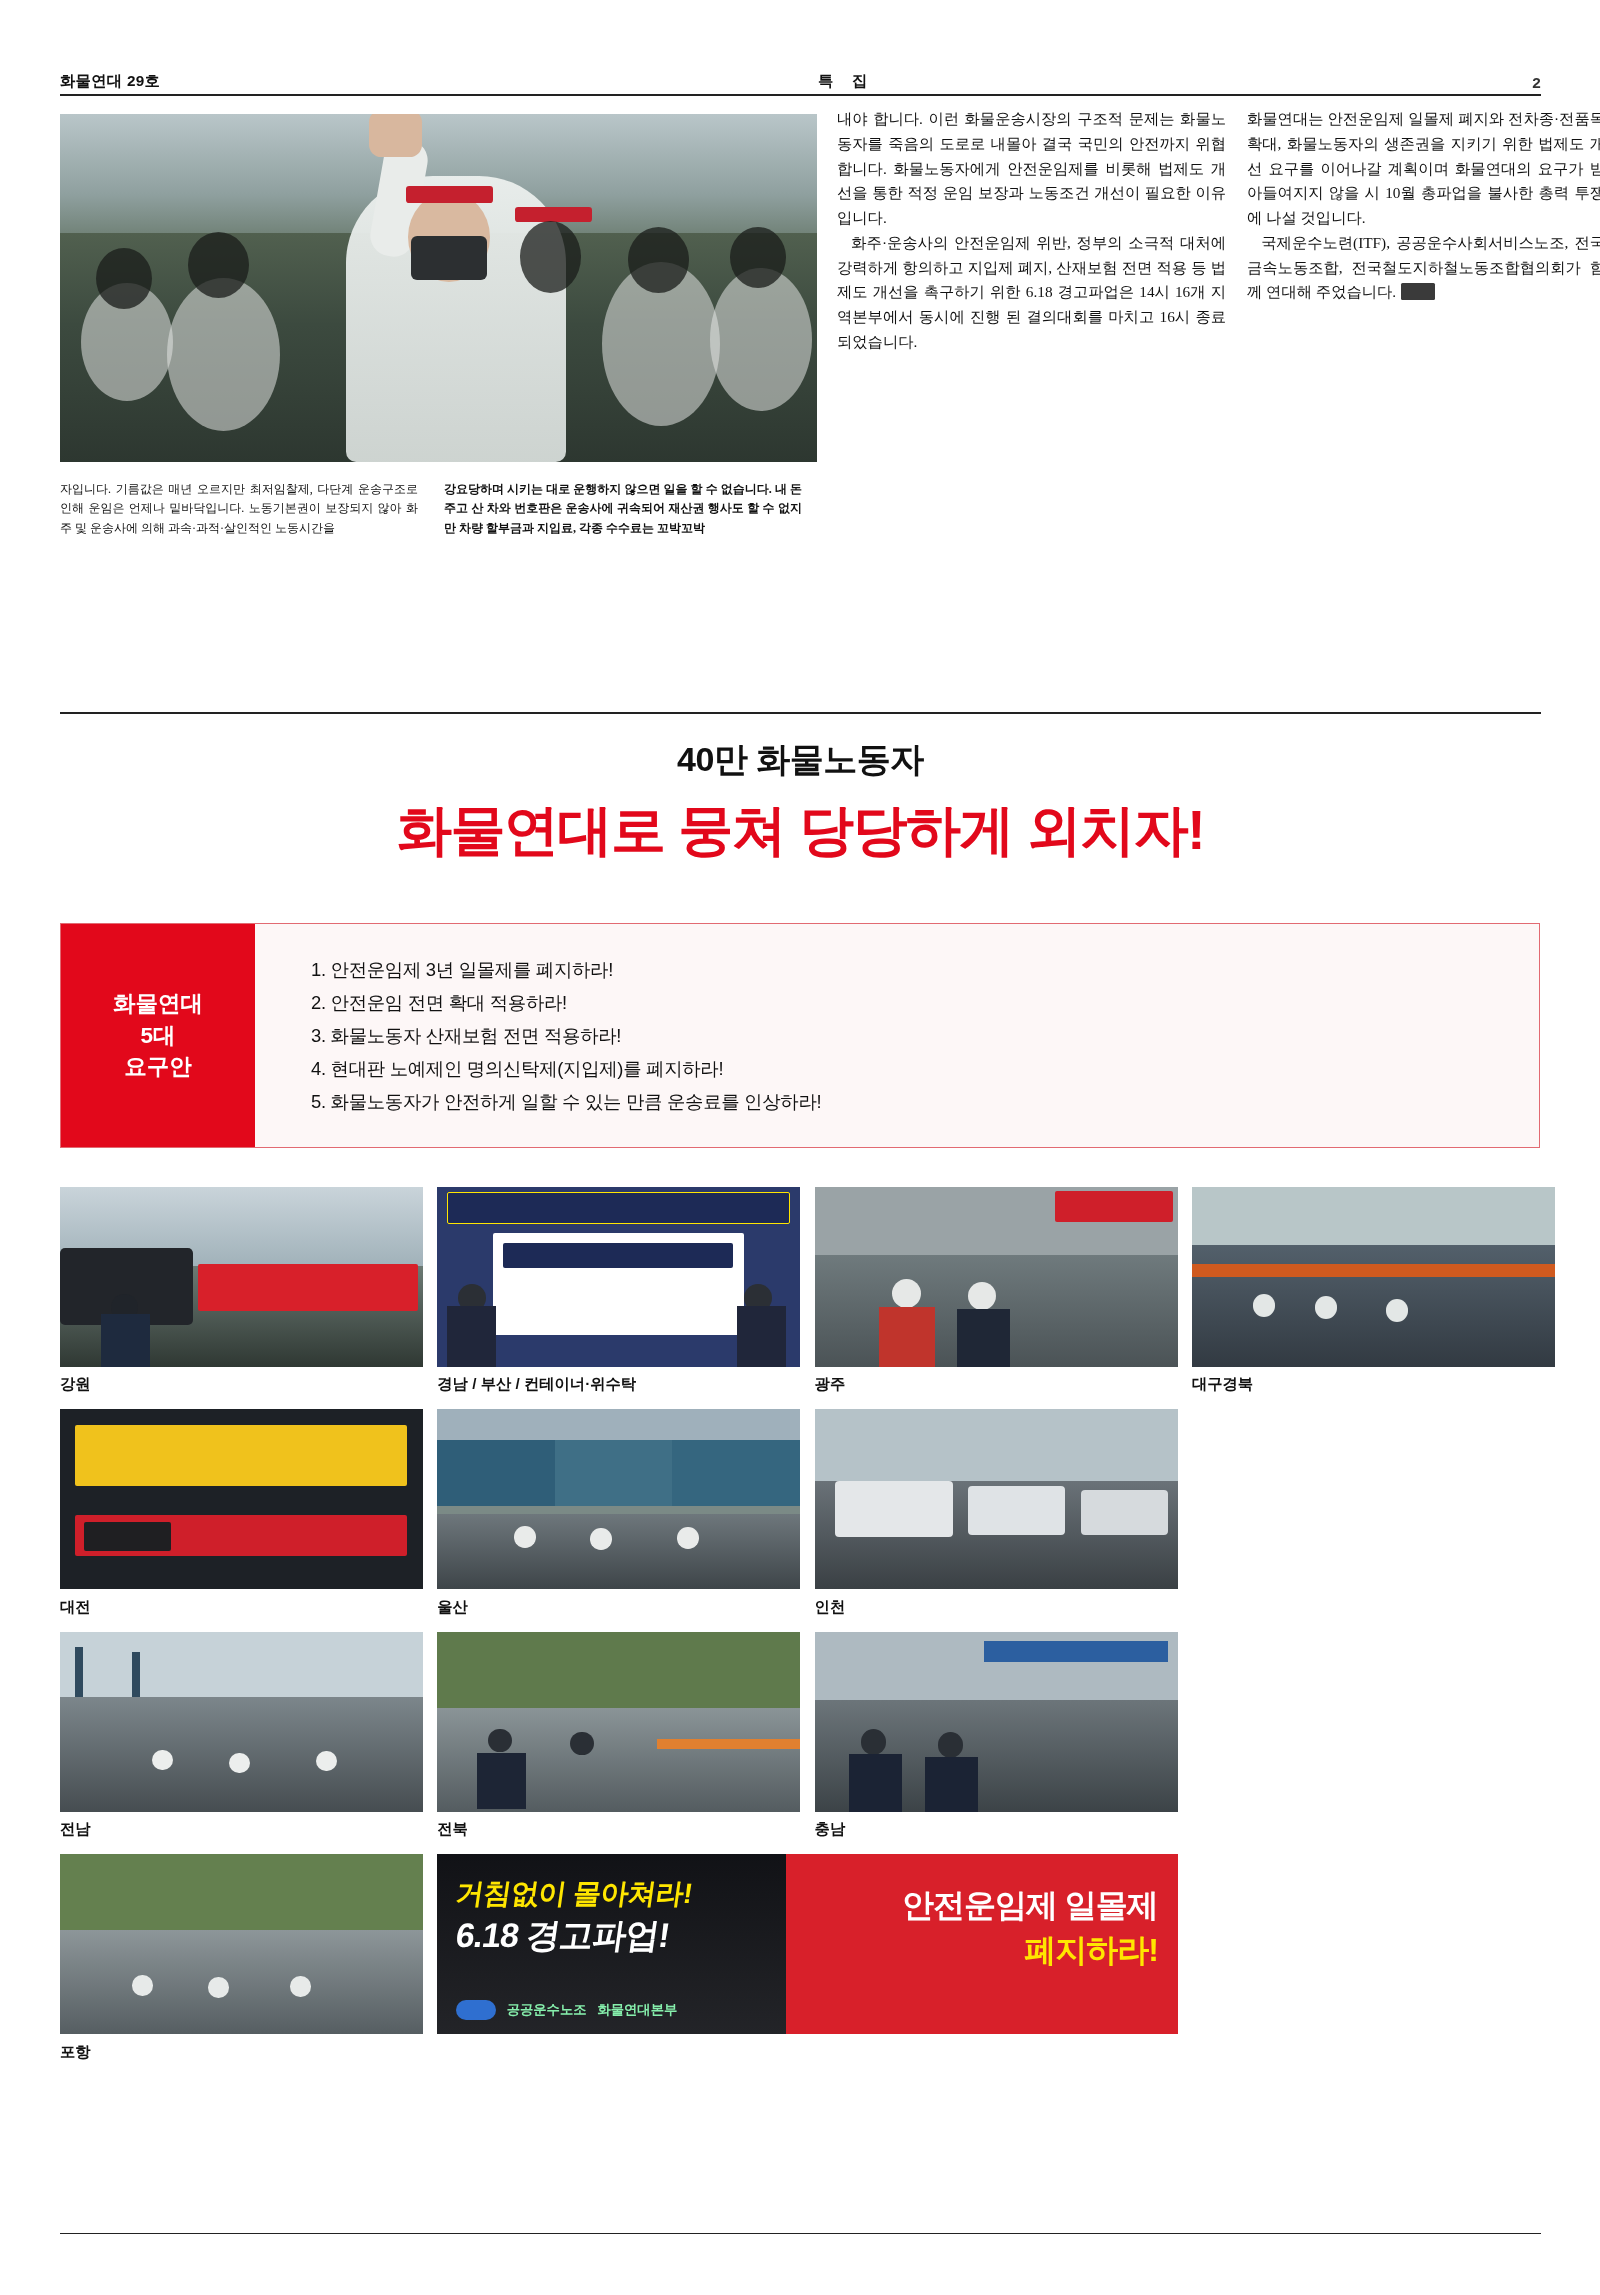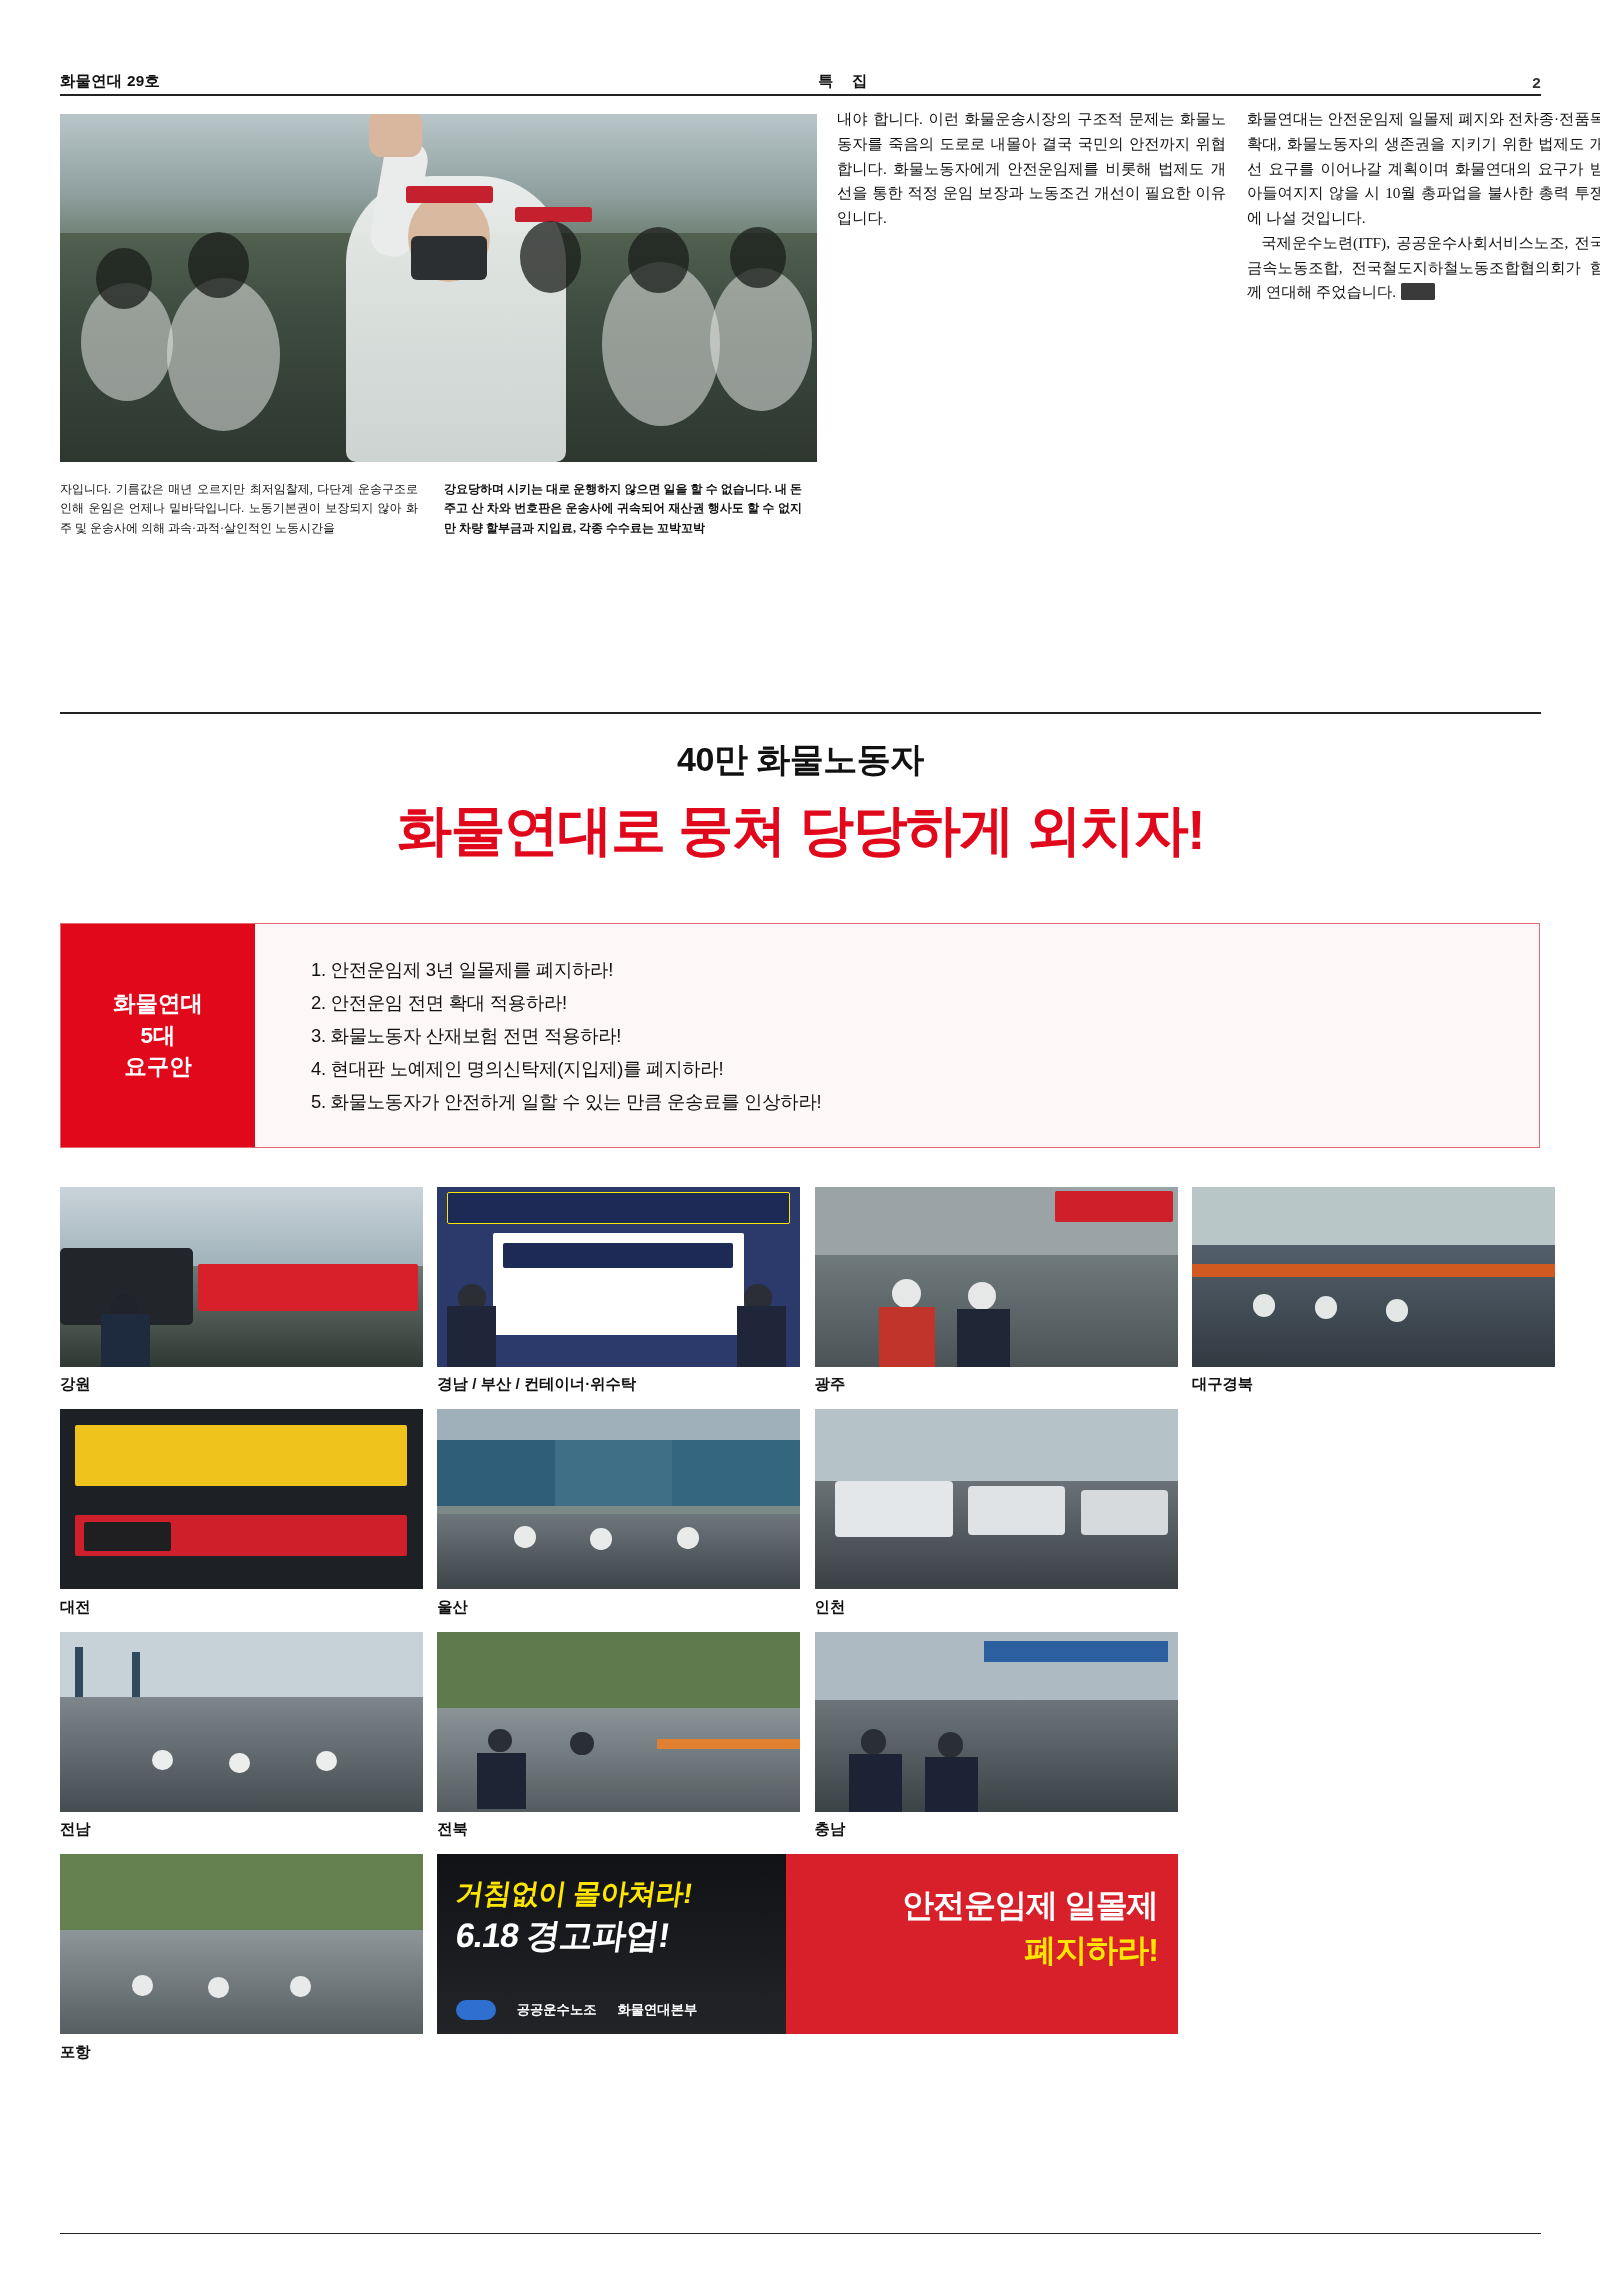--- a/index.html
+++ b/index.html
@@ -230,22 +230,22 @@
   .poster .t3 {
     position:absolute; right:20.5px; top:30px; text-align:right;
     color:#ffffff; font-size:32px; font-weight:800; letter-spacing:-1px;
   }
   .poster .t4 {
     position:absolute; right:20.5px; top:75px; text-align:right;
     color:#ffe600; font-size:32px; font-weight:800; letter-spacing:-1px;
   }
   .poster .logos {
     position:absolute; left:18.4px; bottom:14.3px;
-    color:#ffffff; font-size:13.3px; font-weight:700;
-    display:flex; align-items:center; gap:21px;
+    color:#86efac; font-size:13.3px; font-weight:700;
+    display:flex; align-items:center; gap:11px;
   }
   .poster .logomark {
     width:40px; height:20.5px; background:#2f6fd0; border-radius:10.2px;
   }
 
   .rule-bottom {
     position: absolute;
     left: 60px; right: 60px; bottom: 61px;
     height: 1.5px; background: #222;
   }
@@ -291,20 +291,21 @@
       <div class="band" style="left:346px; bottom:259px; width:87px; height:17.4px;"></div>
       <div class="band" style="left:455px; bottom:240px; width:77px; height:15.3px;"></div>
       <div class="dark" style="left:460px; bottom:169px; width:61px; height:72px;"></div>
     </div>
 
     <div class="cap-col" style="left:0; top:373px;">자입니다. 기름값은 매년 오르지만 최저임찰제, 다단계 운송구조로 인해 운임은 언제나 밑바닥입니다. 노동기본권이 보장되지 않아 화주 및 운송사에 의해 과속·과적·살인적인 노동시간을</div>
     <div class="cap-col" style="left:384px; top:373px;font-weight:bold;">강요당하며 시키는 대로 운행하지 않으면 일을 할 수 없습니다. 내 돈 주고 산 차와 번호판은 운송사에 귀속되어 재산권 행사도 할 수 없지만 차량 할부금과 지입료, 각종 수수료는 꼬박꼬박</div>
 
     <div class="col" style="left:777px;">
       <p>내야 합니다. 이런 화물운송시장의 구조적 문제는 화물노동자를 죽음의 도로로 내몰아 결국 국민의 안전까지 위협합니다. 화물노동자에게 안전운임제를 비롯해 법제도 개선을 통한 적정 운임 보장과 노동조건 개선이 필요한 이유입니다.</p>
+      <p>화주·운송사의 안전운임제 위반, 정부의 소극적 대처에 강력하게 항의하고 지입제 폐지, 산재보험 전면 적용 등 법제도 개선을 촉구하기 위한 6.18 경고파업은 14시 16개 지역본부에서 동시에 진행 된 결의대회를 마치고 16시 종료되었습니다.</p>
     </div>
     <div class="col" style="left:1187px; width:358px;">
       <p>화물연대는 안전운임제 일몰제 폐지와 전차종·전품목 확대, 화물노동자의 생존권을 지키기 위한 법제도 개선 요구를 이어나갈 계획이며 화물연대의 요구가 받아들여지지 않을 시 10월 총파업을 불사한 총력 투쟁에 나설 것입니다.</p>
       <p><span>국제운수노련(ITF), 공공운수사회서비스노조, 전국금속노동조합, 전국철도지하철노동조합협의회가 함께 연대해 주었습니다.</span><span class="logo-stamp"></span></p>
     </div>
   </div>
 
   <div class="rule-mid"></div>
 
   <div class="headline-wrap">

